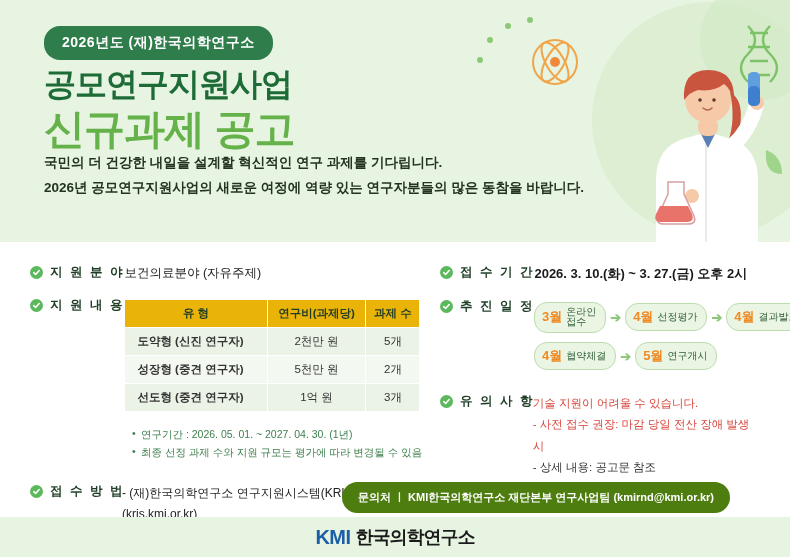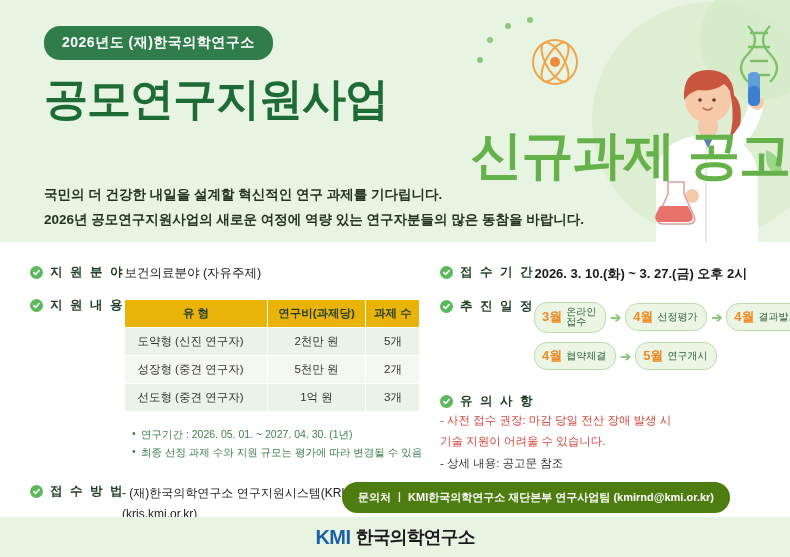--- a/index.html
+++ b/index.html
@@ -31,35 +31,34 @@
     display: inline-block;
     background: #2f7d4b;
     color: #ffffff;
     font-size: 14px;
     font-weight: bold;
     letter-spacing: .5px;
     padding: 8px 18px;
     border-radius: 16px;
   }
   .title1 {
-    margin-top: 16px;
-    font-size: 44px;
+    margin-top: 8px;
+    font-size: 32px;
     font-weight: bold;
     color: #1d6b36;
     letter-spacing: -1px;
     line-height: 1.05;
   }
   .title2 {
     margin-top: 6px;
-    font-size: 52px;
+    font-size: 41px;
     font-weight: bold;
     color: #66b24a;
     letter-spacing: -1px;
     line-height: 1.05;
-    text-align: right;
   }
   .lead {
     font-size: 13.5px;
     color: #23331f;
     line-height: 1.85;
     font-weight: bold;
   }
 
   
   .illus { position: absolute; top: 0; right: 0; width: 330px; height: 242px; z-index: 1; }
@@ -108,21 +107,21 @@
     padding: 6px 4px;
   }
   table.fund td {
     border: 1px solid #ffffff;
     padding: 6px 4px;
     text-align: center;
     color: #333;
     background: #f3f8f0;
   }
   table.fund tr:nth-child(odd) td { background: #eaf3e5; }
-  table.fund td.first { text-align: left; padding-left: 12px; }
+  table.fund td.first { text-align: left; padding-left: 12px; font-weight: bold; }
 
   .notes { margin: 9px 0 0 102px; font-size: 10.5px; color: #3e7f4d; line-height: 1.7; }
   .notes div { position: relative; padding-left: 9px; }
   .notes div:before {
     content: "•"; position: absolute; left: 0; top: -1px;
   }
 
   .apply { margin-top: 6px; }
   .apply .val { font-size: 12px; line-height: 1.75; }
 
@@ -375,32 +374,32 @@
             </span>
             <span class="arrow">➔</span>
             <span class="chip">
               <b>5월</b>
               <span>연구개시</span>
             </span>
           </div>
         </div>
       </div>
 
-      <div class="row caution" style="margin-top:14px;flex-direction:column;">
+      <div class="row caution" style="margin-top:14px;">
         <div class="lbl">
           <span class="dot">
             <svg width="9" height="9" viewBox="0 0 10 10">
                 <path d="M2 5.2 L4 7.2 L8 2.8" stroke="#ffffff" stroke-width="1.8" fill="none" stroke-linecap="round" stroke-linejoin="round"></path>
               </svg>
           </span>
           <span>유 의 사 항</span>
         </div>
         <div class="val">
+          <div class="red">  기술 지원이 어려울 수 있습니다.</div>
           <div class="red">- 사전 접수 권장: 마감 당일 전산 장애 발생 시</div>
-          <div class="red">  기술 지원이 어려울 수 있습니다.</div>
           <div>- 상세 내용: 공고문 참조</div>
         </div>
       </div>
 
       <div class="contact">문의처 ㅣ KMI한국의학연구소 재단본부 연구사업팀 (kmirnd@kmi.or.kr)</div>
     </div>
   </div>
 
   <div class="footer">
     <span class="kmi">KMI</span>

